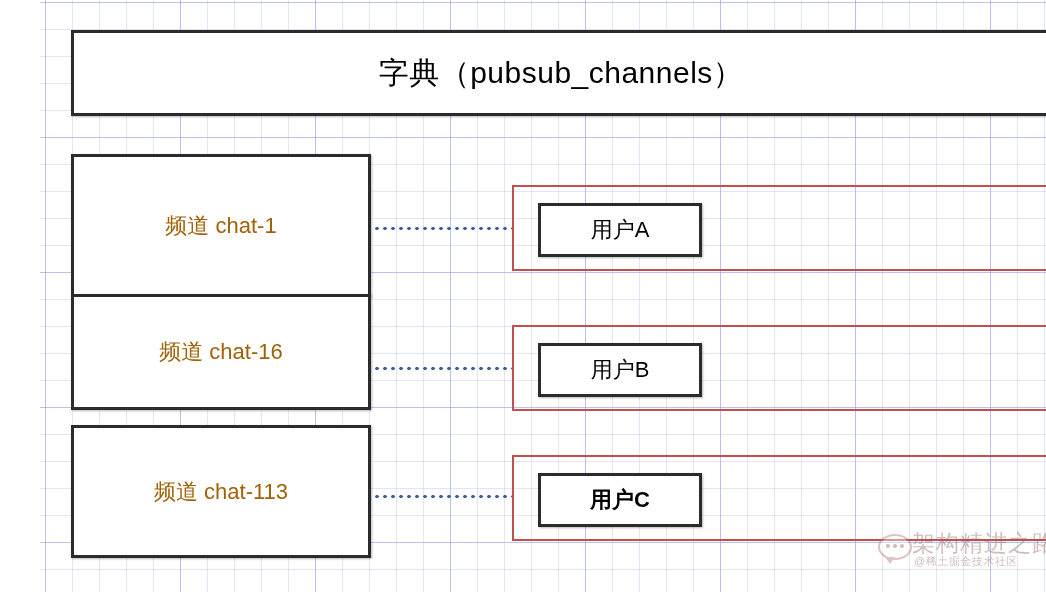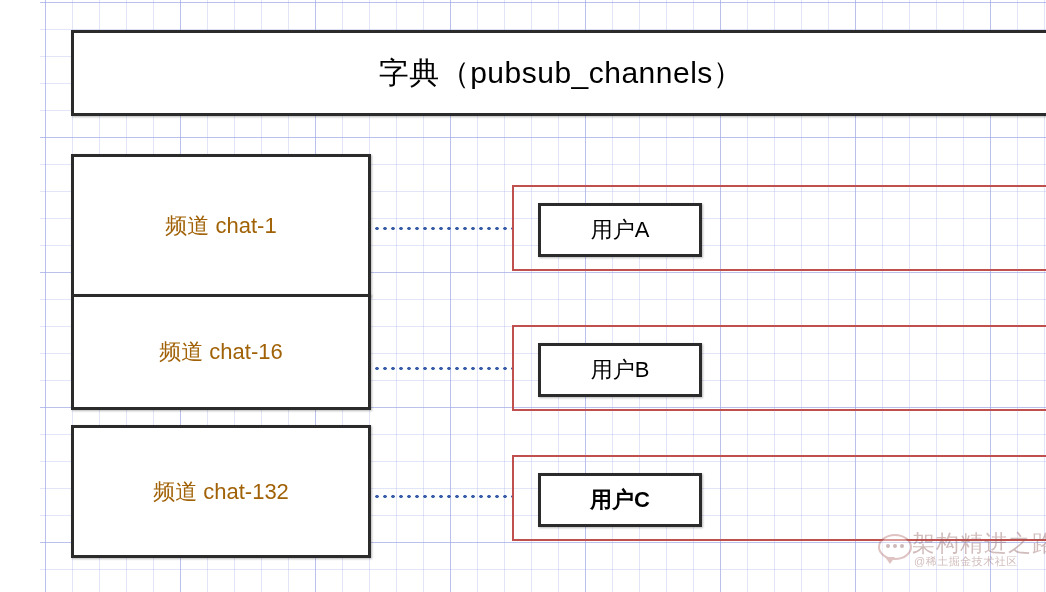--- a/index.html
+++ b/index.html
@@ -207,21 +207,21 @@
   </div>
 
   <div id="channel-list">
     <div class="channel-row r0">
       <span class="channel-label">频道 chat-1</span>
     </div>
     <div class="channel-row r1">
       <span class="channel-label">频道 chat-16</span>
     </div>
     <div class="channel-row r2">
-      <span class="channel-label">频道 chat-132</span>
+      <span class="channel-label">频道 chat-113</span>
     </div>
   </div>
 
   <div class="connector c0"></div>
   <div class="connector c1"></div>
   <div class="connector c2"></div>
 
   <div class="sub-group g0">
     <div class="sub-inner">
       <span class="sub-label">用户A</span>

